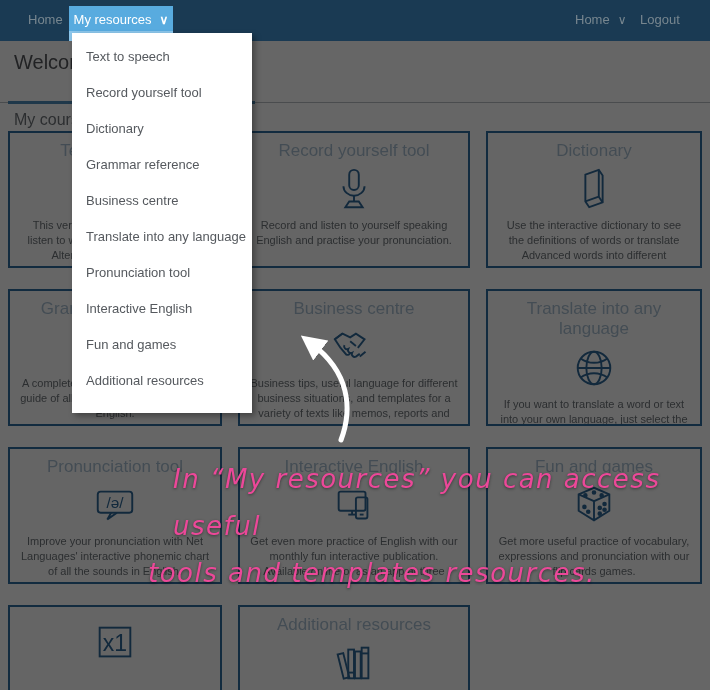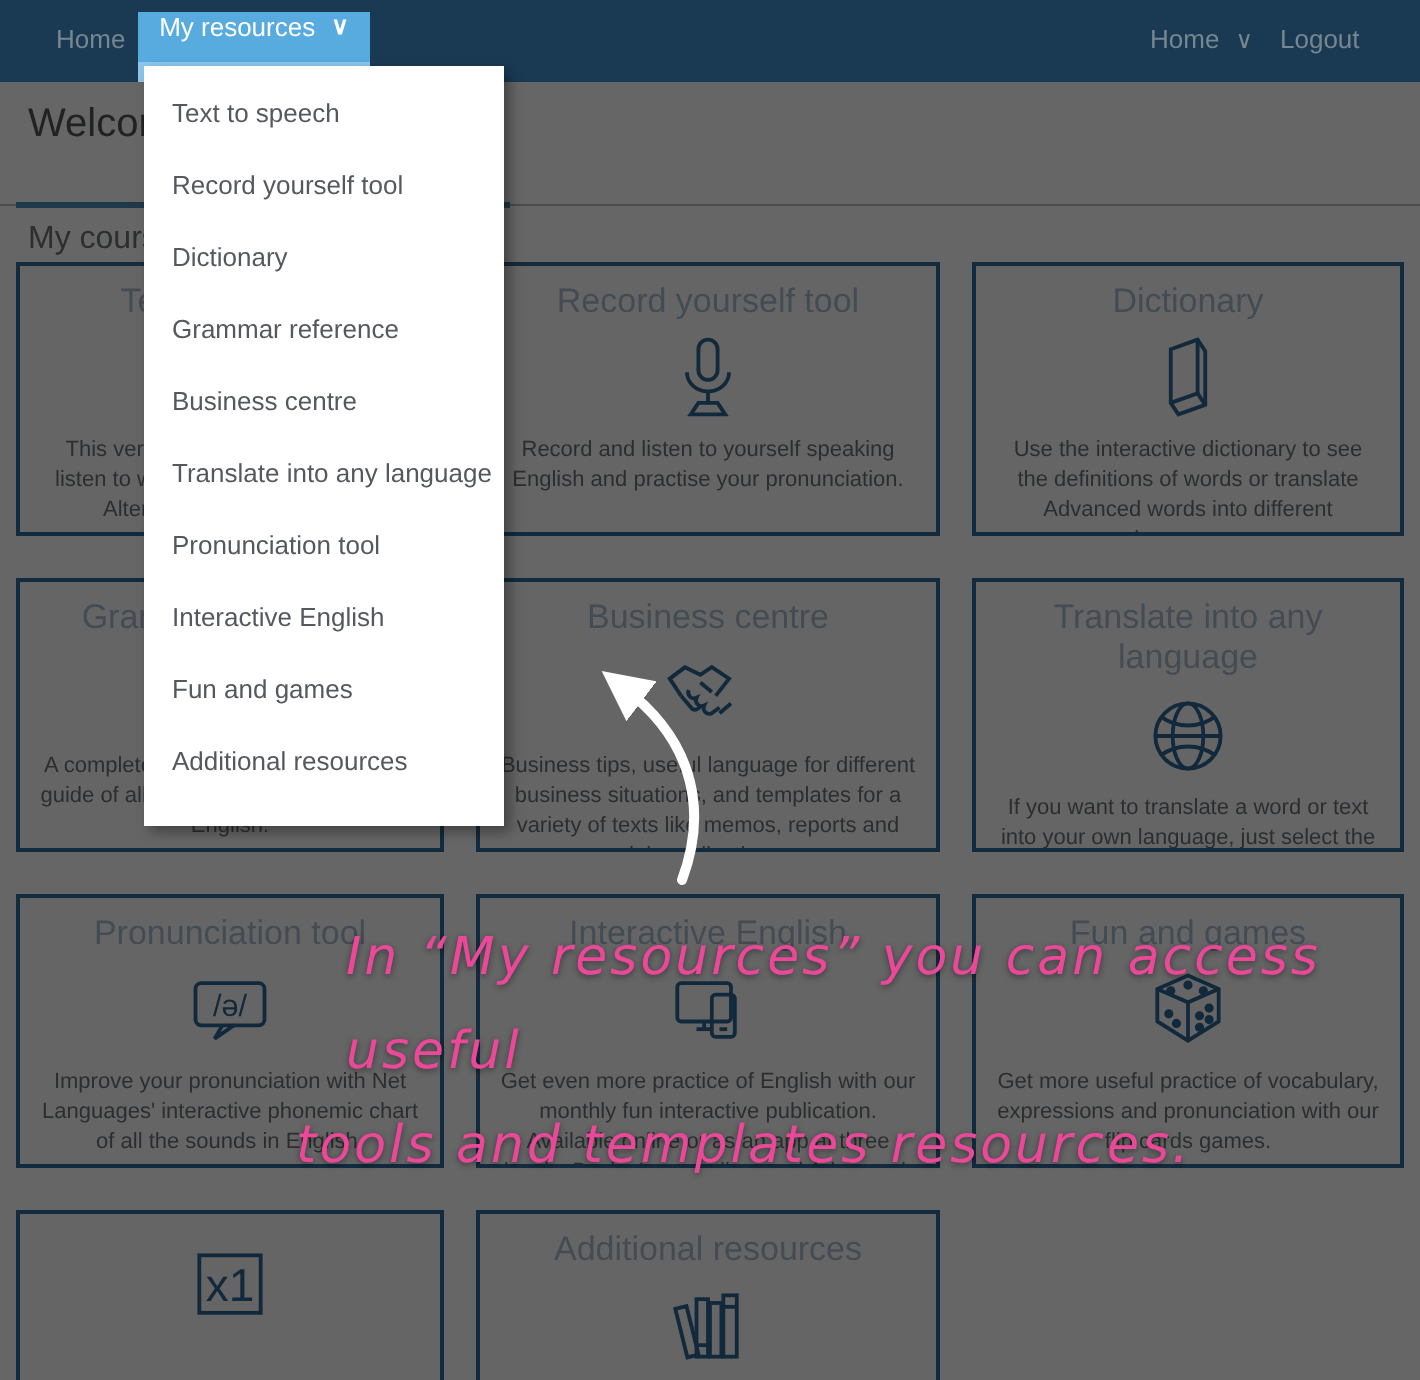--- a/index.html
+++ b/index.html
@@ -7,23 +7,23 @@
   body { font-family:"Liberation Sans", sans-serif; background:#fff; }
   .screen { position:relative; width:710px; height:690px; overflow:hidden; background:#fff; }
 
   
   .nav { position:absolute; left:0; top:0; width:710px; height:41px; background:#1a3a53; z-index:5;padding-left:40px; }
   .nav-link { position:absolute; top:12px; font-size:13px; color:#77868f; cursor:pointer; }
   .nav-home { left:28px; }
   .nav-help { left:575px; }
   .nav-help .chev { margin-left:8px; font-size:12px; letter-spacing:-1px; }
   .nav-logout { left:640px; }
-  .myres-btn { position:absolute; left:69px; top:6px; width:116px; height:35px; z-index:6;
+  .myres-btn { position:absolute; left:69px; top:6px; width:104px; height:35px; z-index:6;
     background:linear-gradient(#58abdf 0 72%, #8cc6eb 72% 100%);
-    color:#fff; font-size:13px; display:flex; align-items:flex-start; justify-content:center; gap:8px;
+    color:#fff; font-size:13px; display:flex; align-items:center; justify-content:center; gap:8px;
     cursor:pointer; padding-bottom:8px; }
   .myres-btn .chev { font-weight:bold; font-size:12px; }
 
   
   .content { position:absolute; left:0; top:41px; width:710px; height:649px; background:#ffffff; z-index:1; }
   .page-title { position:absolute; left:14px; top:10px; font-size:20px; color:#54565a; font-weight:normal; }
   .tabs { position:absolute; left:0; top:40px; width:710px; height:22px; border-bottom:1px solid #b9bec3; }
   .tab { position:absolute; left:14px; top:10px; font-size:16px; color:#6e7378; cursor:pointer;margin-top:20px; }
   .tab-underline { position:absolute; left:8px; bottom:-2px; width:247px; height:3px; background:#4f8cb8; }
 

